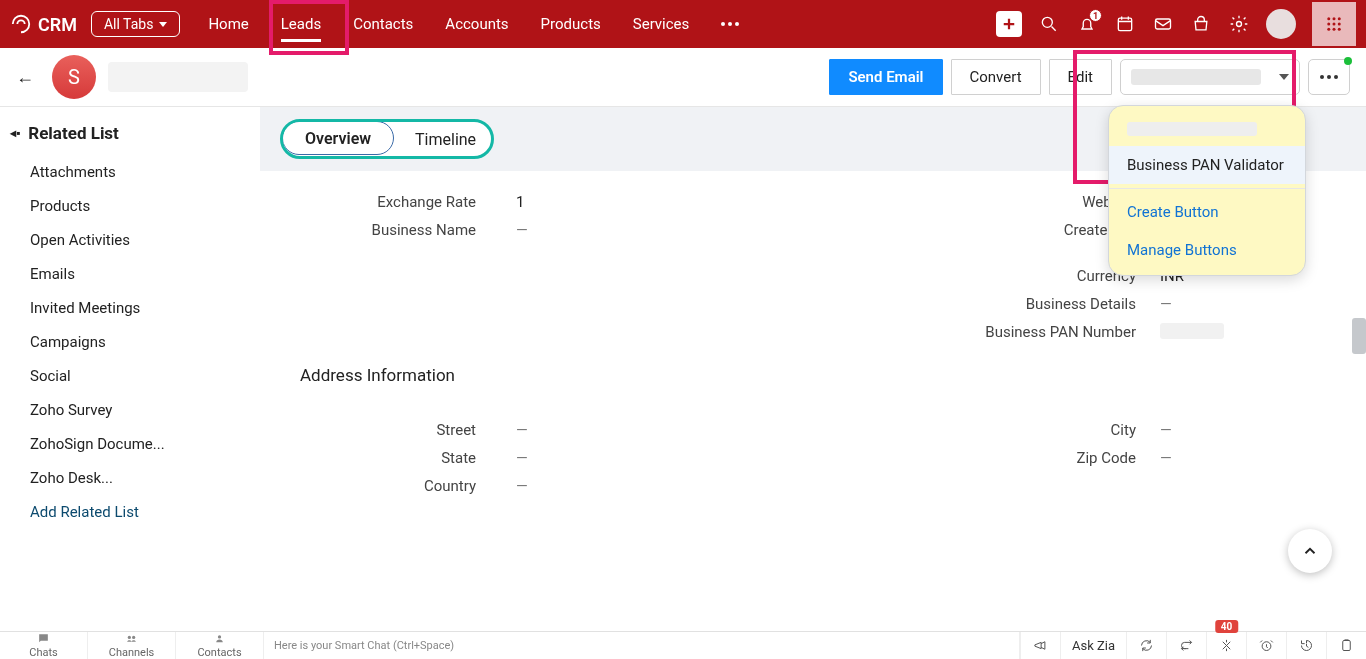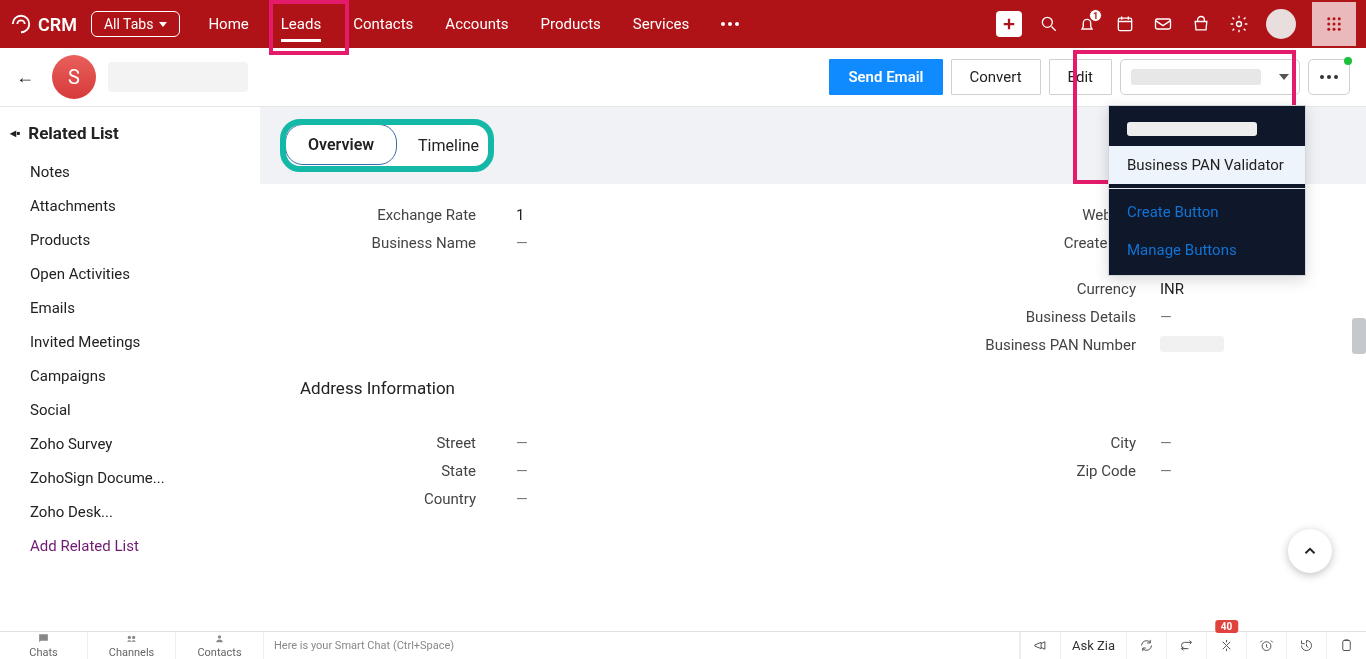--- a/index.html
+++ b/index.html
@@ -47,42 +47,42 @@
   .more-btn .dots{display:flex;gap:3px;}
   .more-btn .dots span{width:4px;height:4px;border-radius:50%;background:#333;}
   .status-dot{width:8px;height:8px;border-radius:50%;background:#1bbf3a;position:absolute;top:-3px;right:-3px;}
 
   
   .split{display:flex;height:calc(659px - 48px - 58px - 28px);border-top:1px solid #e6e6e6;}
   .left-pane{width:260px;padding:14px 10px 0 10px;overflow:hidden;position:relative;}
   .rl-header{display:flex;align-items:center;gap:8px;font-weight:700;font-size:17px;margin:2px 0 12px 0;}
   .rl-collapse{font-size:12px;cursor:pointer;}
   .rl-item{padding:8px 8px 8px 20px;font-size:15px;color:#222;cursor:pointer;white-space:nowrap;overflow:hidden;text-overflow:ellipsis;}
-  .rl-add{color:#701a75;}
+  .rl-add{color:#0c4a6e;}
 
   .right-pane{flex:1;background:#f0f2f5;position:relative;display:flex;flex-direction:column;}
   .tabs-bar{padding:12px 20px;display:flex;}
-  .seg{display:flex;background:#fff;border:6px solid #14b8a6;border-radius:20px;overflow:hidden;width:214px;height:53px;}
+  .seg{display:flex;background:#fff;border:3px solid #14b8a6;border-radius:20px;overflow:hidden;width:214px;height:40px;}
   .seg-item{flex:0 0 auto;padding:0 22px;display:flex;align-items:center;font-size:16px;cursor:pointer;height:100%;}
   .seg-item.active{background:#fff;border:1px solid #3a6aa7;border-radius:18px;margin:-1px;font-weight:600;}
 
   .content{flex:1;background:#fff;margin:0 0 0 0;padding:12px 40px 20px 40px;overflow:auto;position:relative;}
   .row{display:flex;margin:10px 0;}
   .colL{width:540px;display:flex;gap:16px;}
   .colR{flex:1;display:flex;}
   .lbl{width:200px;text-align:right;color:#444;font-size:15px;padding-right:24px;}
   .val{font-size:15px;color:#222;}
   .dash{color:#777;}
   .subval{font-size:12px;color:#999;margin-top:4px;}
   .section-h{font-weight:400;font-size:17px;margin:22px 0 8px 0;}
   .locate-btn{position:absolute;right:46px;top:298px;height:32px;border:1px solid #ccc;border-radius:5px;padding:0 16px;display:flex;align-items:center;cursor:pointer;background:#fff;font-size:15px;}
   .mask-val{display:inline-block;width:64px;height:16px;background:#f1f1f1;border-radius:3px;}
 
   
-  .dd-menu{position:absolute;right:60px;top:105px;width:198px;background:#0f172a;border:1px solid #d3d7dc;border-radius:0;box-shadow:0 4px 14px rgba(0,0,0,0.15);padding:6px 0;z-index:50;}
+  .dd-menu{position:absolute;right:60px;top:105px;width:198px;background:#fef9c3;border:1px solid #d3d7dc;border-radius:15px;box-shadow:0 4px 14px rgba(0,0,0,0.15);padding:6px 0;z-index:50;}
   .dd-item{padding:10px 18px;font-size:15px;cursor:pointer;}
   .dd-item.mask{height:34px;display:flex;align-items:center;}
   .dd-item.mask span{width:130px;height:14px;background:#eee;border-radius:3px;}
   .dd-item.hl{background:#eef4fb;}
   .dd-sep{height:1px;background:#e6e6e6;margin:4px 0;}
   .dd-link{color:#1173d4;}
 
   
   .scroll-up{position:absolute;right:34px;bottom:86px;width:44px;height:44px;border-radius:50%;background:#fff;box-shadow:0 2px 8px rgba(0,0,0,0.25);display:flex;align-items:center;justify-content:center;cursor:pointer;z-index:30;}
   .scroll-up svg{width:18px;height:18px;stroke:#222;stroke-width:2.5;fill:none;}
@@ -212,21 +212,20 @@
     </div>
   </div>
 </div>
 
 <div class="split">
   <div class="left-pane">
     <div class="rl-header">
       <span class="rl-collapse">◂▪</span>
       <span>Related List</span>
     </div>
-    <div class="rl-item">Notes</div>
     <div class="rl-item">Attachments</div>
     <div class="rl-item">Products</div>
     <div class="rl-item">Open Activities</div>
     <div class="rl-item">Emails</div>
     <div class="rl-item">Invited Meetings</div>
     <div class="rl-item">Campaigns</div>
     <div class="rl-item">Social</div>
     <div class="rl-item">Zoho Survey</div>
     <div class="rl-item">ZohoSign Docume...</div>
     <div class="rl-item">Zoho Desk...</div>

